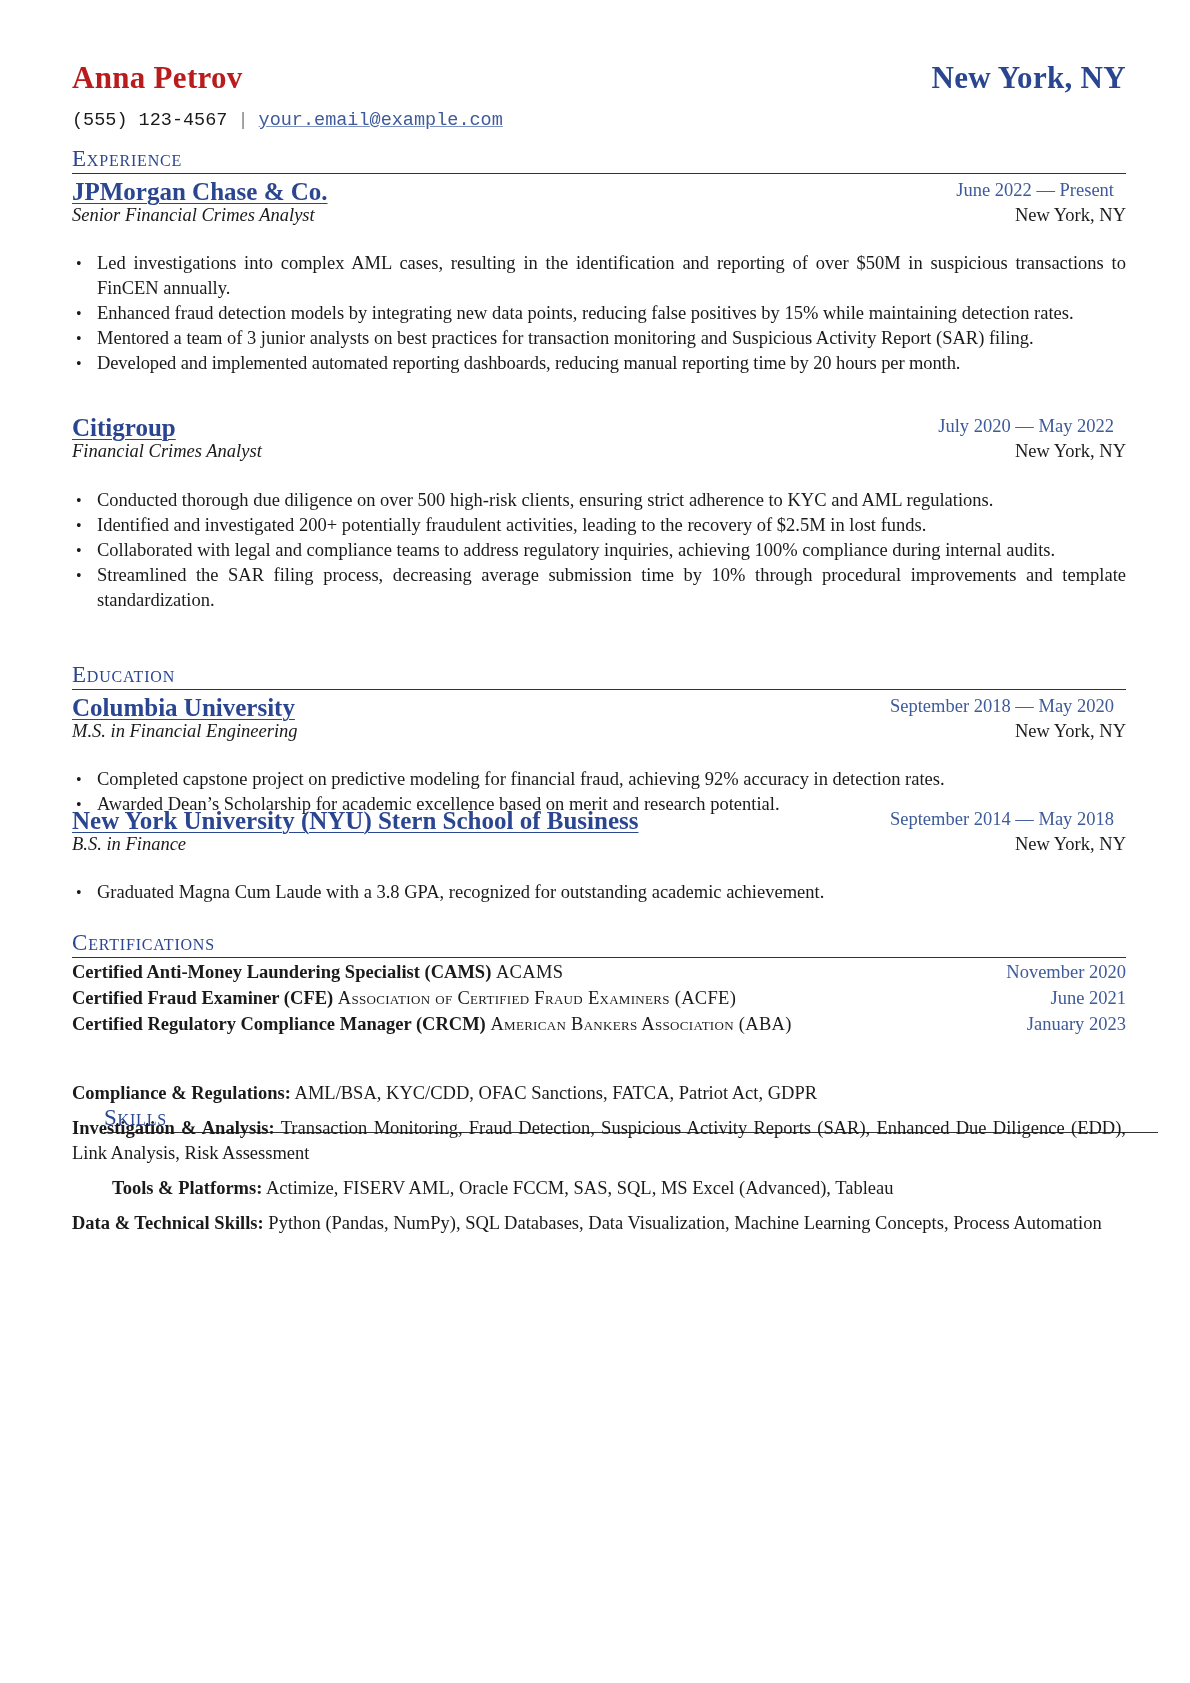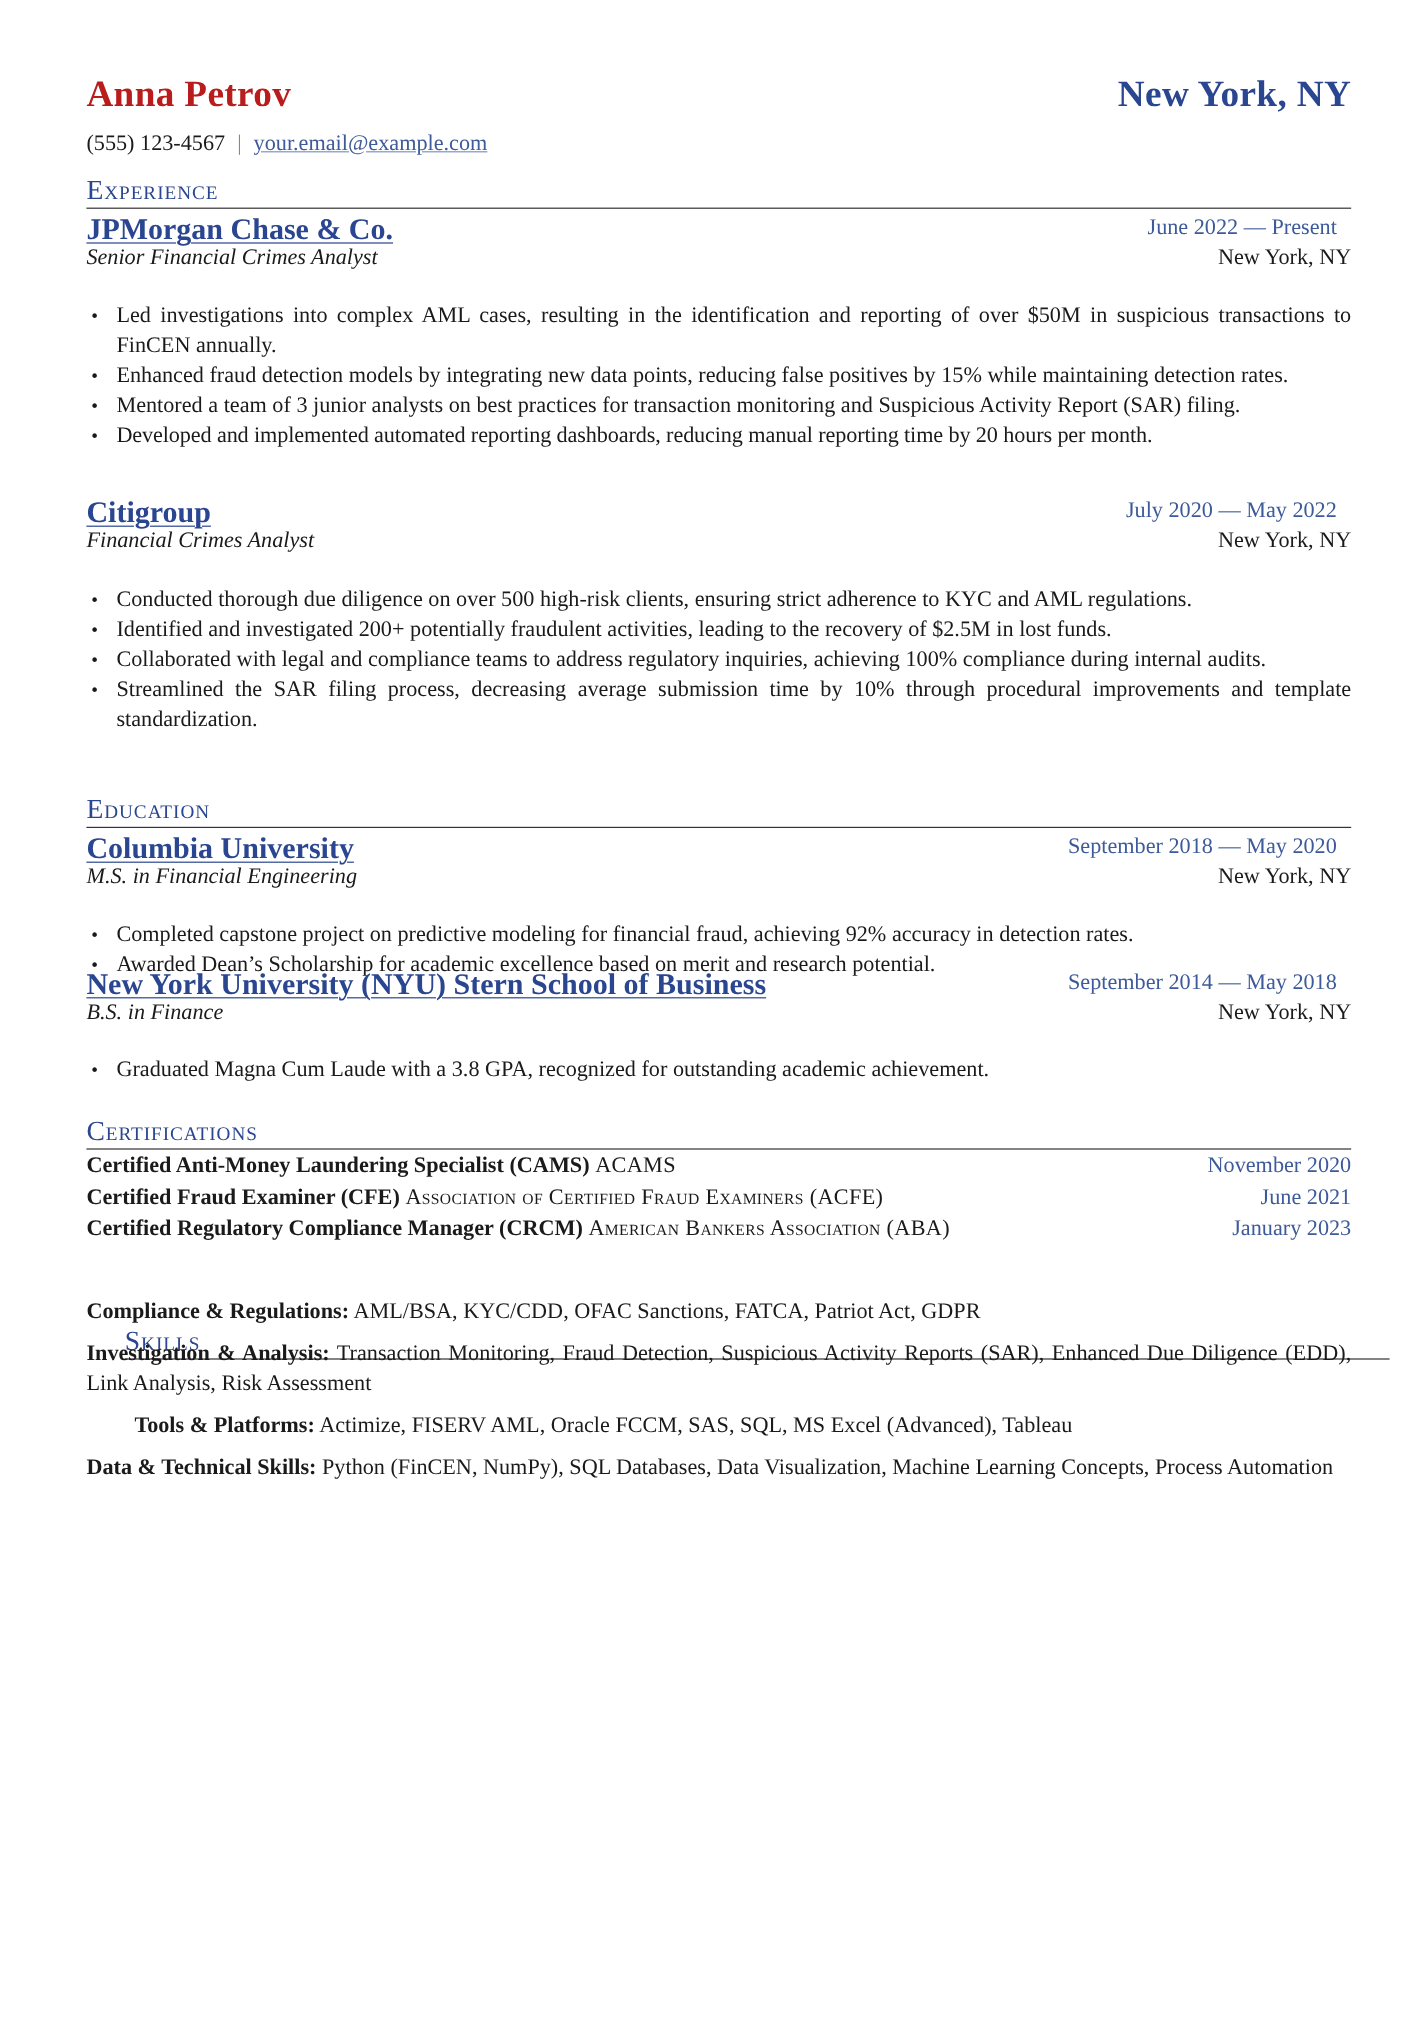--- a/index.html
+++ b/index.html
@@ -2,21 +2,21 @@
 <html><head>
 <meta charset="utf-8">
 <style>
   html, body { margin:0; padding:0; background:#ffffff; }
   body { width:1190px; height:1683px; position:relative; font-family:"DejaVu Serif","Liberation Serif",serif; color:#1a1a1a; }
   .page { position:absolute; left:72px; top:0; width:1054px; }
 
   .header-row { position:absolute; top:60px; left:0; width:1054px; height:44px; }
   .name { position:absolute; left:0; top:0; font-family:"Liberation Serif",serif; font-weight:bold; font-size:31px; color:#b91c1c; letter-spacing:0.3px; }
   .hdr-loc { position:absolute; right:0; top:0; font-family:"Liberation Serif",serif; font-weight:bold; font-size:31px; color:#2b4690; letter-spacing:0.3px; }
-  .contact { position:absolute; top:110px; left:0; font-family:Liberation Serif, serif; font-size:18.5px; }
+  .contact { position:absolute; top:110px; left:0; font-family:Liberation Mono, monospace; font-size:18.5px; }
   .contact .sep { color:#888; margin:0 10px; }
   .contact a { color:#3d5a9a; text-decoration:underline; text-decoration-color:#7e92c2; }
 
   .section-title { position:absolute; left:0; width:1054px; font-family:"Liberation Serif",serif; font-weight:normal; color:#2b4690; font-size:23px; font-variant:small-caps; letter-spacing:0.8px; border-bottom:1.4px solid #333; line-height:26px; padding-bottom:1px; }
 
   .entry-head { position:absolute; left:0; width:1054px; font-family:"Liberation Serif",serif; }
   .org { position:absolute; left:0; top:0; font-weight:bold; font-size:25px; color:#2b4690; text-decoration:underline; text-decoration-thickness:1.2px; text-underline-offset:3px; }
   .dates { position:absolute; right:12px; top:2px; font-size:18.5px; color:#3d5a9a; }
   .role { position:absolute; left:0; top:27px; font-style:italic; font-size:18.5px; }
   .loc { position:absolute; right:0; top:27px; font-size:18.5px; }
@@ -120,16 +120,16 @@
   <div class="skill" style="top:1081px;">
     <b>Compliance &amp; Regulations:</b> <span>AML/BSA, KYC/CDD, OFAC Sanctions, FATCA, Patriot Act, GDPR</span>
   </div>
   <div class="skill" style="top:1116px;">
     <b>Investigation &amp; Analysis:</b> <span>Transaction Monitoring, Fraud Detection, Suspicious Activity Reports (SAR), Enhanced Due Diligence (EDD), Link Analysis, Risk Assessment</span>
   </div>
   <div class="skill" style="top:1176px;margin-left:40px;">
     <b>Tools &amp; Platforms:</b> <span>Actimize, FISERV AML, Oracle FCCM, SAS, SQL, MS Excel (Advanced), Tableau</span>
   </div>
   <div class="skill" style="top:1211px;">
-    <b>Data &amp; Technical Skills:</b> <span>Python (FinCEN, NumPy), SQL Databases, Data Visualization, Machine Learning Concepts, Process Automation</span>
+    <b>Data &amp; Technical Skills:</b> <span>Python (Pandas, NumPy), SQL Databases, Data Visualization, Machine Learning Concepts, Process Automation</span>
   </div>
 
 </div>
 
 </body></html>

